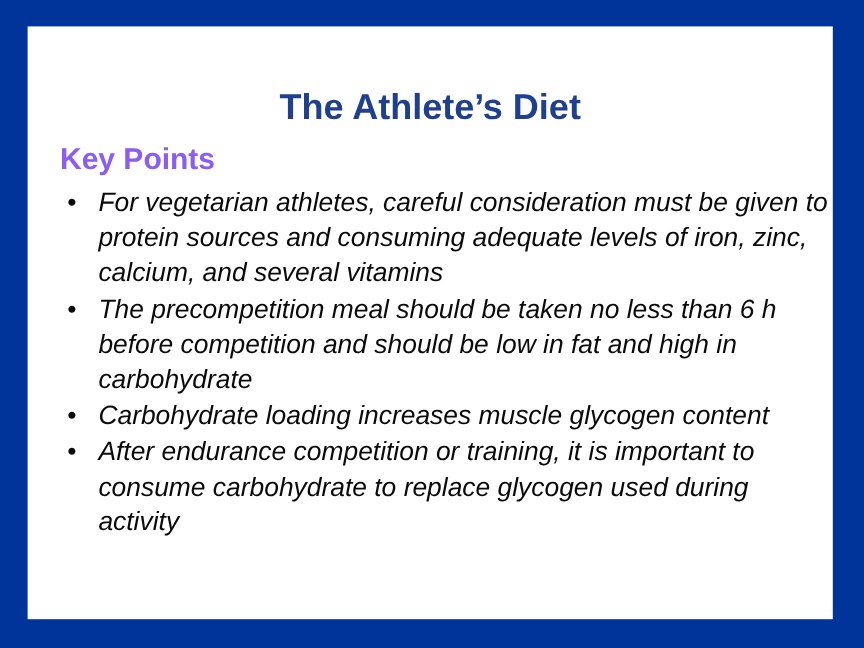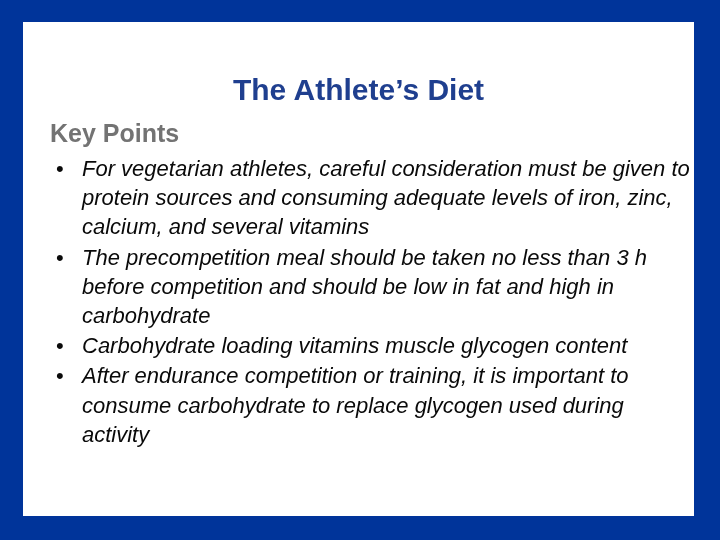--- a/index.html
+++ b/index.html
@@ -50,21 +50,21 @@
   #body-block {
     position: absolute;
     left: 27px;
     top: 96px;
     width: 640px;
   }
 
   #section-heading {
     font-size: 25px;
     font-weight: bold;
-    color: #737373;
+    color: #8b5cf6;
     line-height: 30px;
     margin: 0 0 6px 0;
     letter-spacing: 0px;
   }
 
   #bullet-list {
     list-style: none;
     margin: 0;
     padding: 0;
   }
@@ -110,26 +110,26 @@
 
       <ul id="bullet-list">
 
         <li class="bullet-item">
           <span class="bullet-marker">•</span>
           <span class="bullet-text">For vegetarian athletes, careful consideration must be given to protein sources and consuming adequate levels of iron, zinc, calcium, and several vitamins</span>
         </li>
 
         <li class="bullet-item">
           <span class="bullet-marker">•</span>
-          <span class="bullet-text">The precompetition meal should be taken no less than 3 h before competition and should be low in fat and high in carbohydrate</span>
+          <span class="bullet-text">The precompetition meal should be taken no less than 6 h before competition and should be low in fat and high in carbohydrate</span>
         </li>
 
         <li class="bullet-item">
           <span class="bullet-marker">•</span>
-          <span class="bullet-text">Carbohydrate loading vitamins muscle glycogen content</span>
+          <span class="bullet-text">Carbohydrate loading increases muscle glycogen content</span>
         </li>
 
         <li class="bullet-item">
           <span class="bullet-marker">•</span>
           <span class="bullet-text">After endurance competition or training, it is important to consume carbohydrate to replace glycogen used during activity</span>
         </li>
 
       </ul>
     </div>
   </div>

